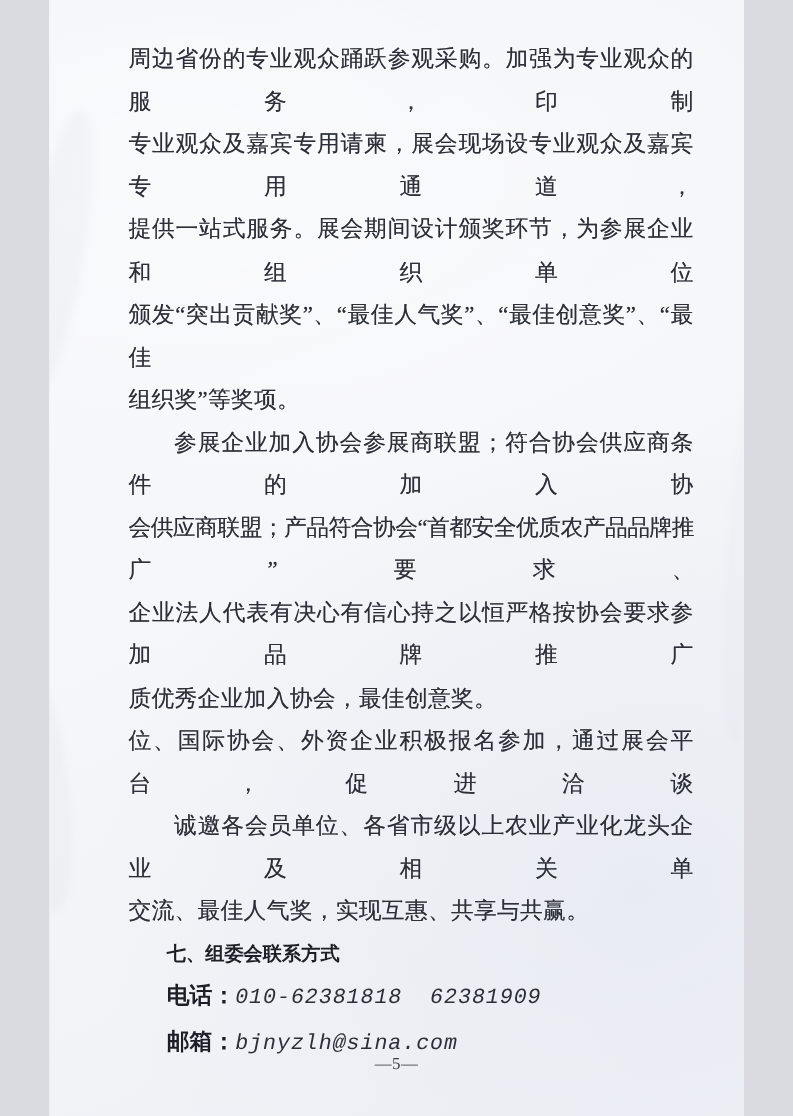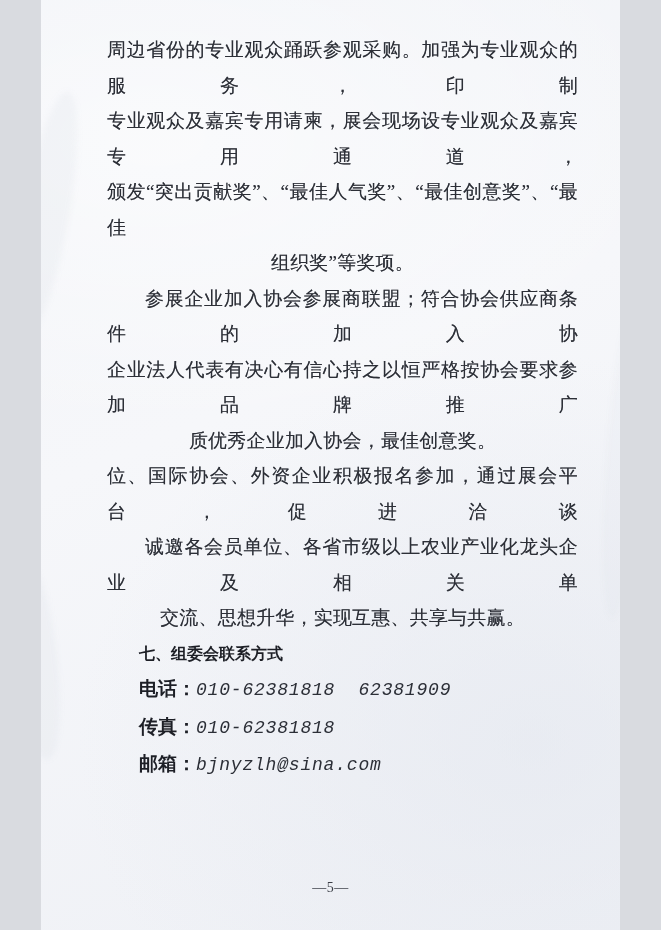--- a/index.html
+++ b/index.html
@@ -44,21 +44,21 @@
     line-height: 35.5px;
     letter-spacing: 0.2px;
     color: #2c2f37;
     text-shadow: 0 0 0.4px rgba(44,47,55,0.55);
   }
   .jline {
     text-align: justify;
     text-align-last: justify;
     text-justify: inter-character;
   }
-  .lline { text-align: center; }
+  .lline { text-align: left; }
   .indent { text-indent: 2em; }
   .tight { letter-spacing: -0.7px; }
 
   .heading {
     margin: 0;
     padding-left: 32px;
     font-family: "Liberation Sans", "DejaVu Sans", sans-serif;
     font-weight: bold;
     font-size: 16px;
     line-height: 35.5px;
@@ -99,41 +99,42 @@
 <div class="page">
   <div class="streak s1"></div>
   <div class="streak s2"></div>
   <div class="streak s3"></div>
 
   <div class="content">
 
     <div class="para">
       <div class="line jline">周边省份的专业观众踊跃参观采购。加强为专业观众的服务，印制</div>
       <div class="line jline">专业观众及嘉宾专用请柬，展会现场设专业观众及嘉宾专用通道，</div>
+      <div class="line jline">提供一站式服务。展会期间设计颁奖环节，为参展企业和组织单位</div>
       <div class="line jline">颁发“突出贡献奖”、“最佳人气奖”、“最佳创意奖”、“最佳</div>
       <div class="line lline">组织奖”等奖项。</div>
     </div>
 
     <div class="para">
       <div class="line jline indent">参展企业加入协会参展商联盟；符合协会供应商条件的加入协</div>
+      <div class="line jline tight">会供应商联盟；产品符合协会“首都安全优质农产品品牌推广”要求、</div>
       <div class="line jline">企业法人代表有决心有信心持之以恒严格按协会要求参加品牌推广</div>
       <div class="line lline">质优秀企业加入协会，最佳创意奖。</div>
     </div>
 
     <div class="para">
       <div class="line jline">位、国际协会、外资企业积极报名参加，通过展会平台，促进洽谈</div>
       <div class="line jline indent">诚邀各会员单位、各省市级以上农业产业化龙头企业及相关单</div>
-      <div class="line lline">交流、思想升华，实现互惠、共享与共赢。</div>
+      <div class="line lline">交流、最佳人气奖，实现互惠、共享与共赢。</div>
     </div>
 
     <h2 class="heading">七、组委会联系方式</h2>
 
     <div class="contacts">
       <div class="contact-row"><span class="contact-label">电话：</span><span class="contact-value">010-62381818  62381909</span></div>
-      <div class="contact-row"><span class="contact-label">传真：</span><span class="contact-value">010-62381818</span></div>
       <div class="contact-row"><span class="contact-label">邮箱：</span><span class="contact-value">bjnyzlh@sina.com</span></div>
       <div class="contact-row"></div>
     </div>
 
   </div>
 
   <div class="footer">—5—</div>
 </div>
 
 </body></html>

